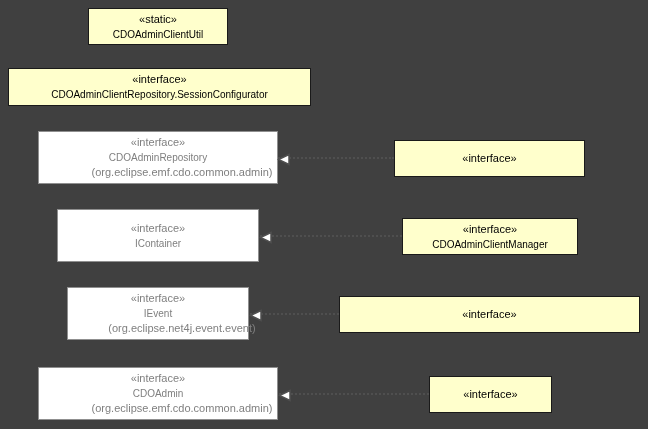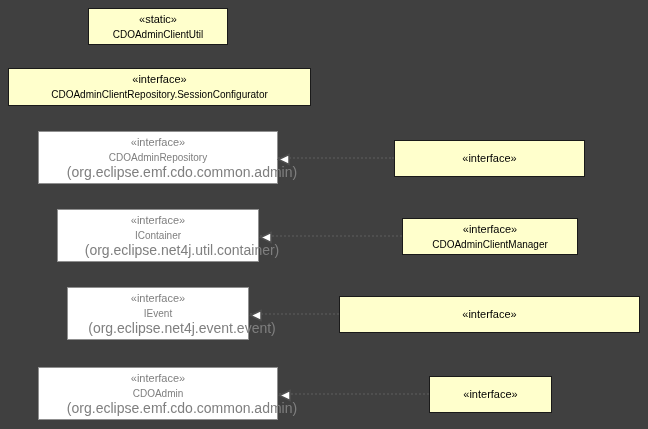--- a/index.html
+++ b/index.html
@@ -18,21 +18,21 @@
     background:#ffffcc;
     display:flex;
     flex-direction:column;
     align-items:center;
     justify-content:center;
     text-align:center;
     padding:2px 4px;
   }
   .box .stereo { font-size:11px; line-height:15px; color:#000000; white-space:nowrap; }
   .box .cname  { font-size:10px; line-height:15px; color:#000000; white-space:nowrap; }
-  .box .pkg    { font-size:14px; line-height:15px; color:#000000; white-space:nowrap;margin-left:48px; }
+  .box .pkg    { font-size:11px; line-height:15px; color:#000000; white-space:nowrap;margin-left:48px; }
   .box.external { background:#ffffff; border-color:#8f8f8f; }
   .box.external .stereo,
   .box.external .cname,
   .box.external .pkg { color:#7f7f7f; }
   .connector {
     position:absolute;
     height:0;
     border-top:2px dotted #4f4f4f;
   }
   .ah {
@@ -68,21 +68,20 @@
 
   <div class="connector" style="left:278px; top:157px; width:116px;">
     <svg class="ah" width="13" height="13" viewBox="0 0 13 13">
       <polygon points="12,1.5 1.5,6.5 12,11.5" fill="#ffffff" stroke="#4f4f4f" stroke-width="1.5"></polygon>
     </svg>
   </div>
 
   <div class="box external" style="left:57px; top:209px; width:202px; height:53px;">
     <div class="stereo">«interface»</div>
     <div class="cname">IContainer</div>
-    <div class="pkg">(org.eclipse.net4j.util.container)</div>
   </div>
 
   <div class="box" style="left:402px; top:218px; width:176px; height:37px;">
     <div class="stereo">«interface»</div>
     <div class="cname">CDOAdminClientManager</div>
   </div>
 
   <div class="connector" style="left:260px; top:235px; width:142px;">
     <svg class="ah" width="13" height="13" viewBox="0 0 13 13">
       <polygon points="12,1.5 1.5,6.5 12,11.5" fill="#ffffff" stroke="#4f4f4f" stroke-width="1.5"></polygon>

